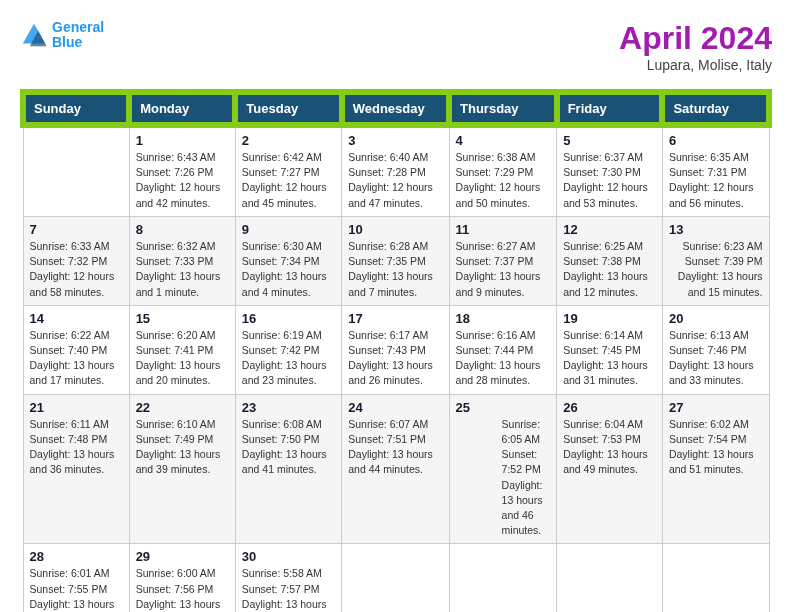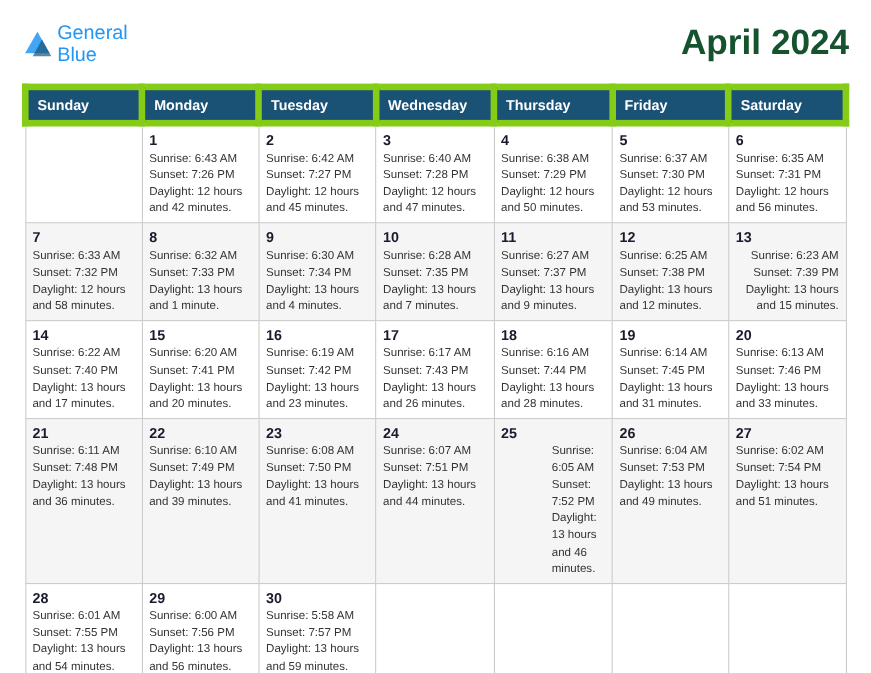--- a/index.html
+++ b/index.html
@@ -15,39 +15,39 @@
       justify-content: space-between;
       align-items: flex-start;
       margin-bottom: 16px;
     }
     .logo {
       display: flex;
       align-items: center;
       gap: 4px;
     }
     .logo-text {
-      font-size: 18px;
-      font-weight: normal;
+      font-size: 14px;
+      font-weight: bold;
       color: #1a1a2e;
       line-height: 1.1;
     }
     .logo-text span {
       color: #2196F3;
     }
     .logo-icon {
       width: 28px;
       height: 28px;
     }
     .title-block {
       text-align: right;
     }
     .month-title {
       font-size: 32px;
       font-weight: bold;
-      color: #14532d;
+      color: #a21caf;
     }
     .subtitle {
       font-size: 14px;
       color: #444;
     }
     .calendar {
       width: 100%;
       border-collapse: collapse;
       border: 1px solid #ccc;
     }
@@ -96,20 +96,21 @@
       <polygon points="20,4 36,32 4,32" fill="#2196F3" opacity="0.85"></polygon>
       <polygon points="26,14 38,36 14,36" fill="#1a5276" opacity="0.7"></polygon>
     </svg>
     <div class="logo-text">
       <div><span>General</span></div>
       <div><span style="color:#2196F3">Blue</span></div>
     </div>
   </div>
   <div class="title-block">
     <div class="month-title">April 2024</div>
+    <div class="subtitle">Lupara, Molise, Italy</div>
   </div>
 </div>
 
 <table class="calendar">
   <thead>
     <tr>
     <th>Sunday</th>
         <th>Monday</th>
         <th>Tuesday</th>
         <th>Wednesday</th>

